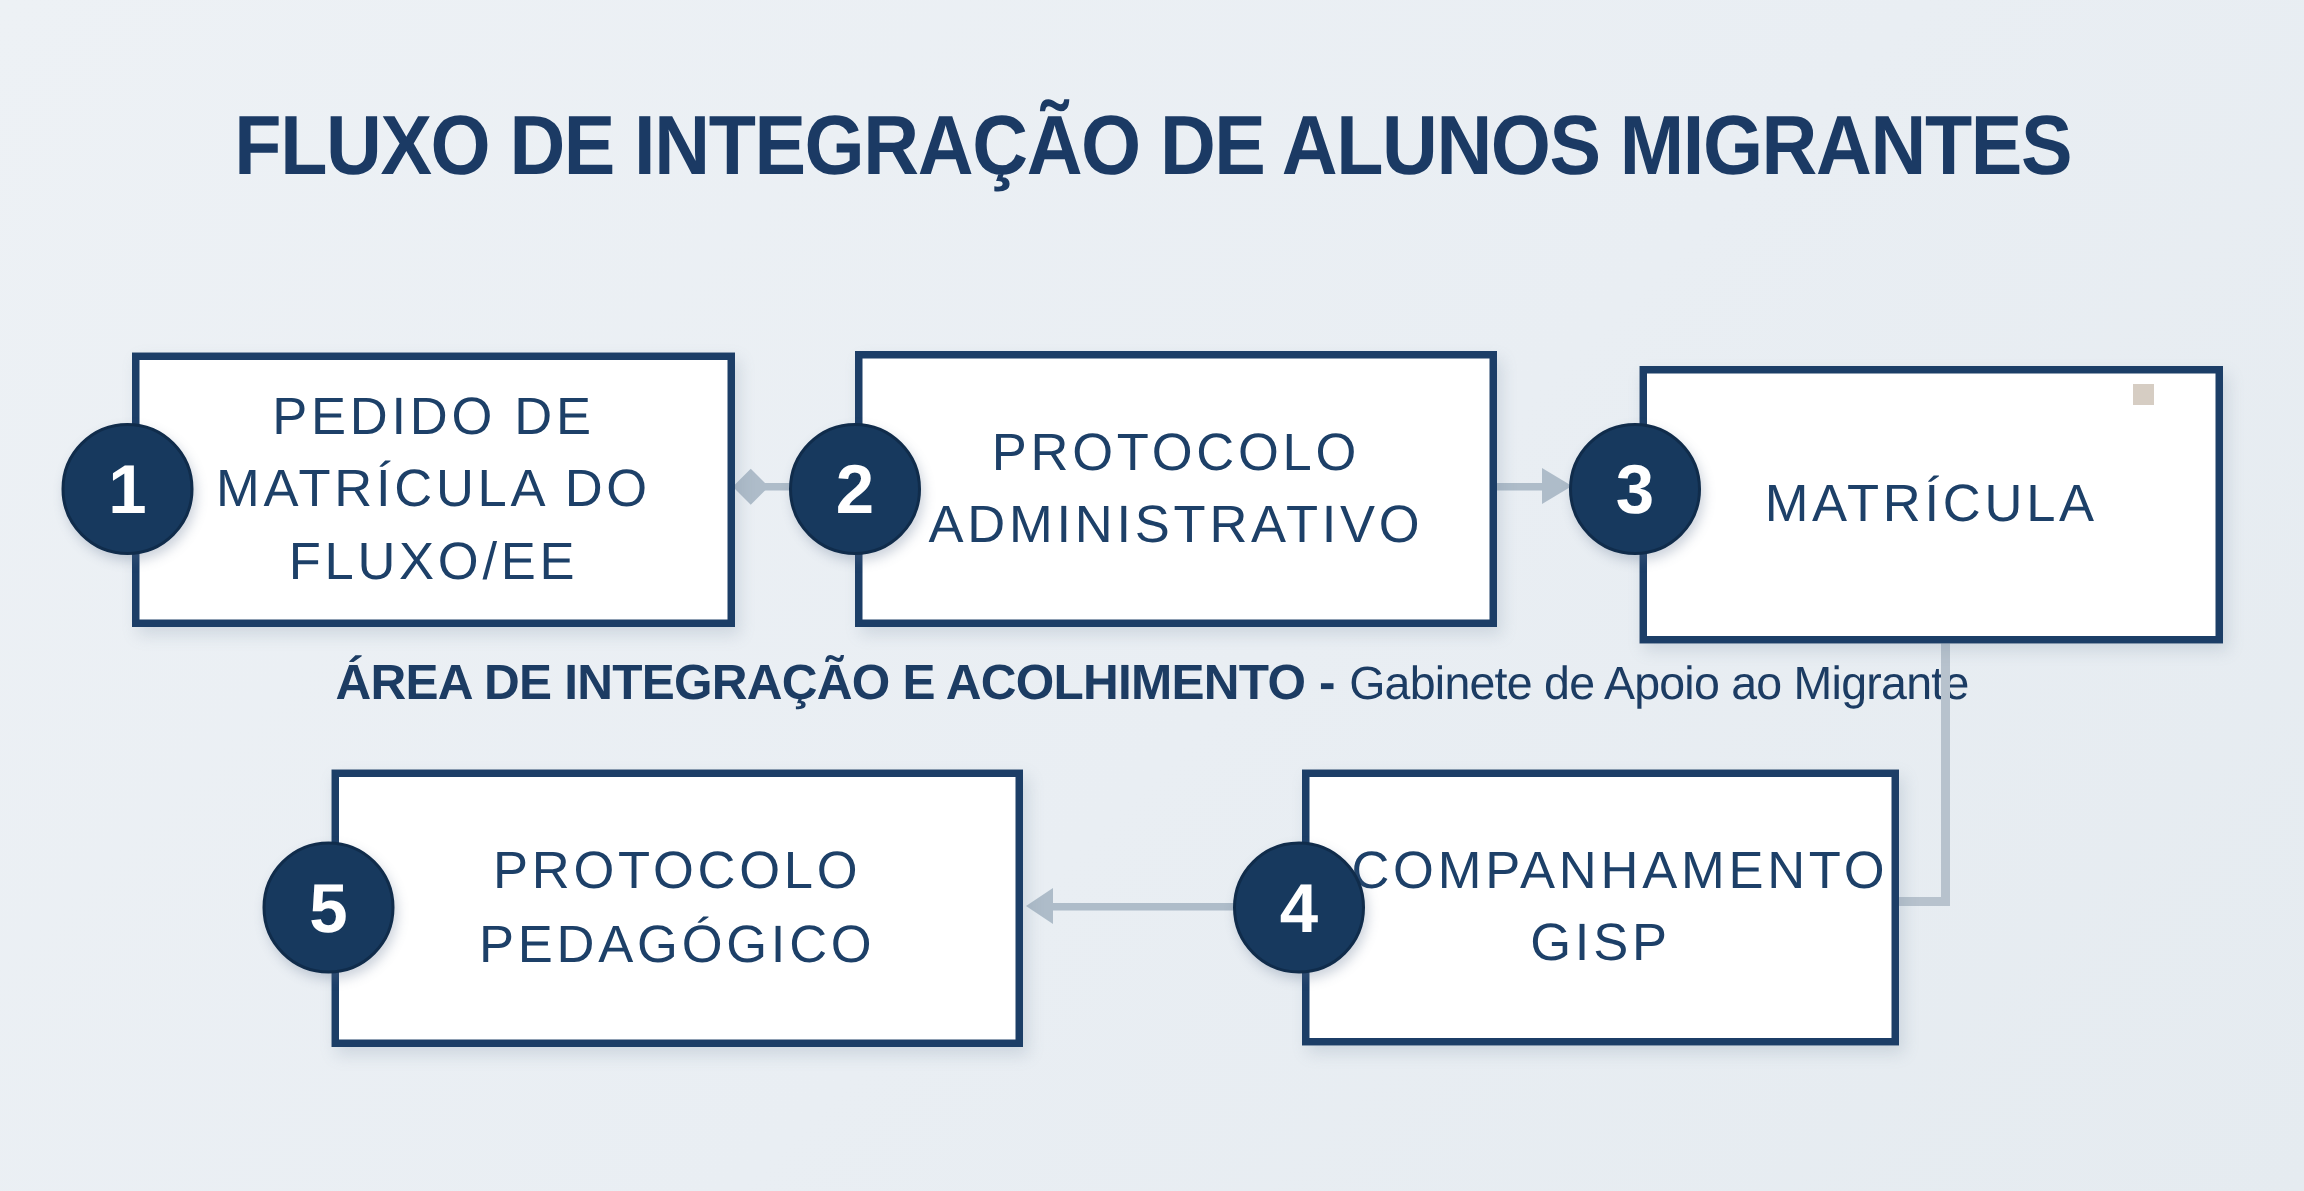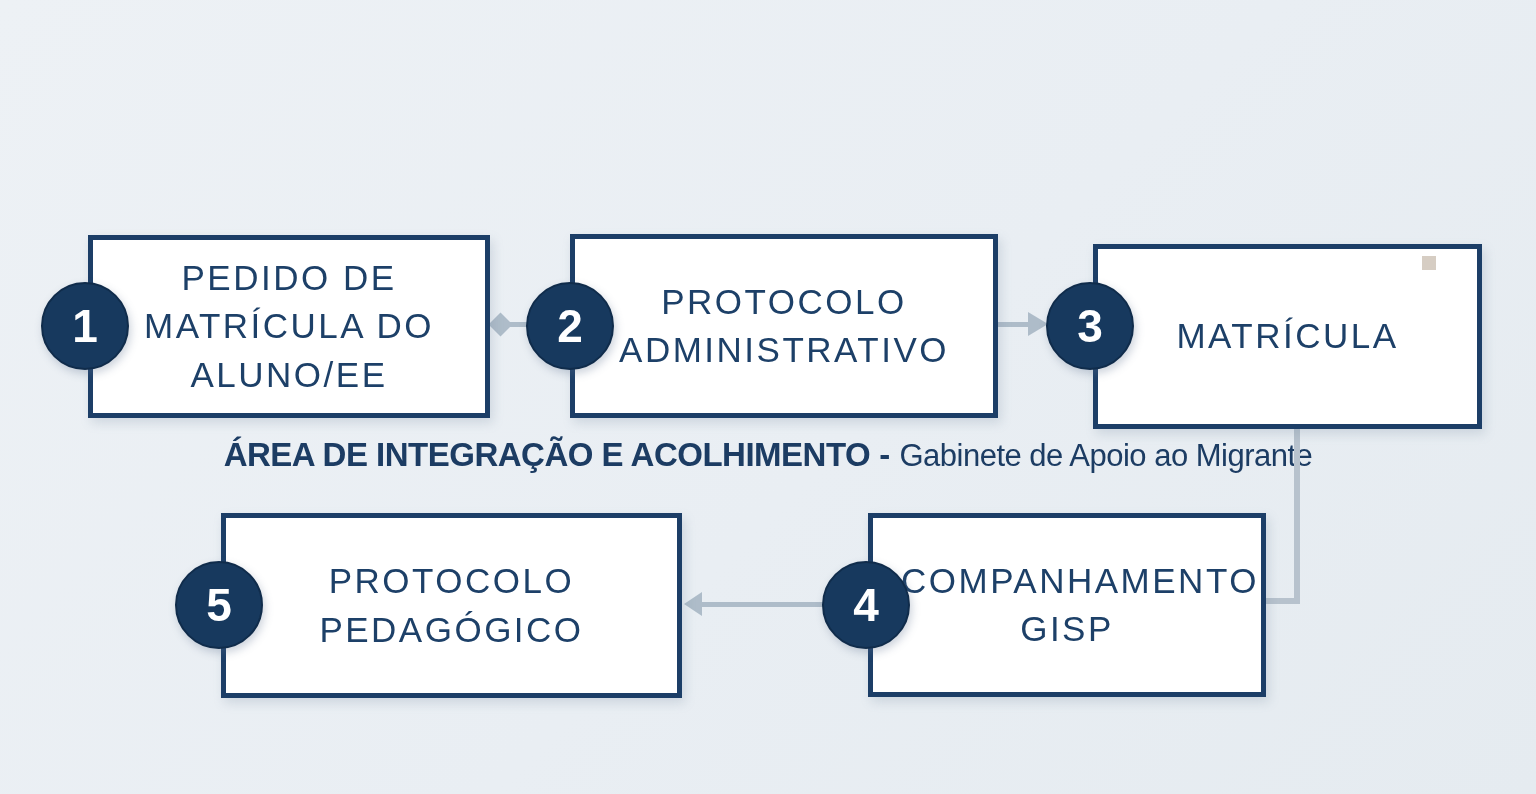--- a/index.html
+++ b/index.html
@@ -95,25 +95,28 @@
   .elbow-v{left:1294px;top:418px;width:6px;height:186px;background:#b7c2cd;}
   .elbow-h{left:1265px;top:598px;width:35px;height:6px;background:#b7c2cd;}
   
   .artifact{position:absolute;left:1422px;top:256px;width:14px;height:14px;background:#d6cdc3;z-index:4;}
 </style>
 </head>
 <body>
 
 <div class="canvas">
 
+  <div class="title">
+    <span class="title-inner">FLUXO DE INTEGRAÇÃO DE ALUNOS MIGRANTES</span>
+  </div>
 
   <div class="box b1">
     <span class="box-label">PEDIDO DE
 MATRÍCULA DO
-ALUNO/EE</span>
+FLUXO/EE</span>
   </div>
   <div class="circle c1">1</div>
 
   <div class="conn a1-line"></div>
   <div class="a1-diamond"></div>
 
   <div class="box b2">
     <span class="box-label">PROTOCOLO
 ADMINISTRATIVO</span>
   </div>

